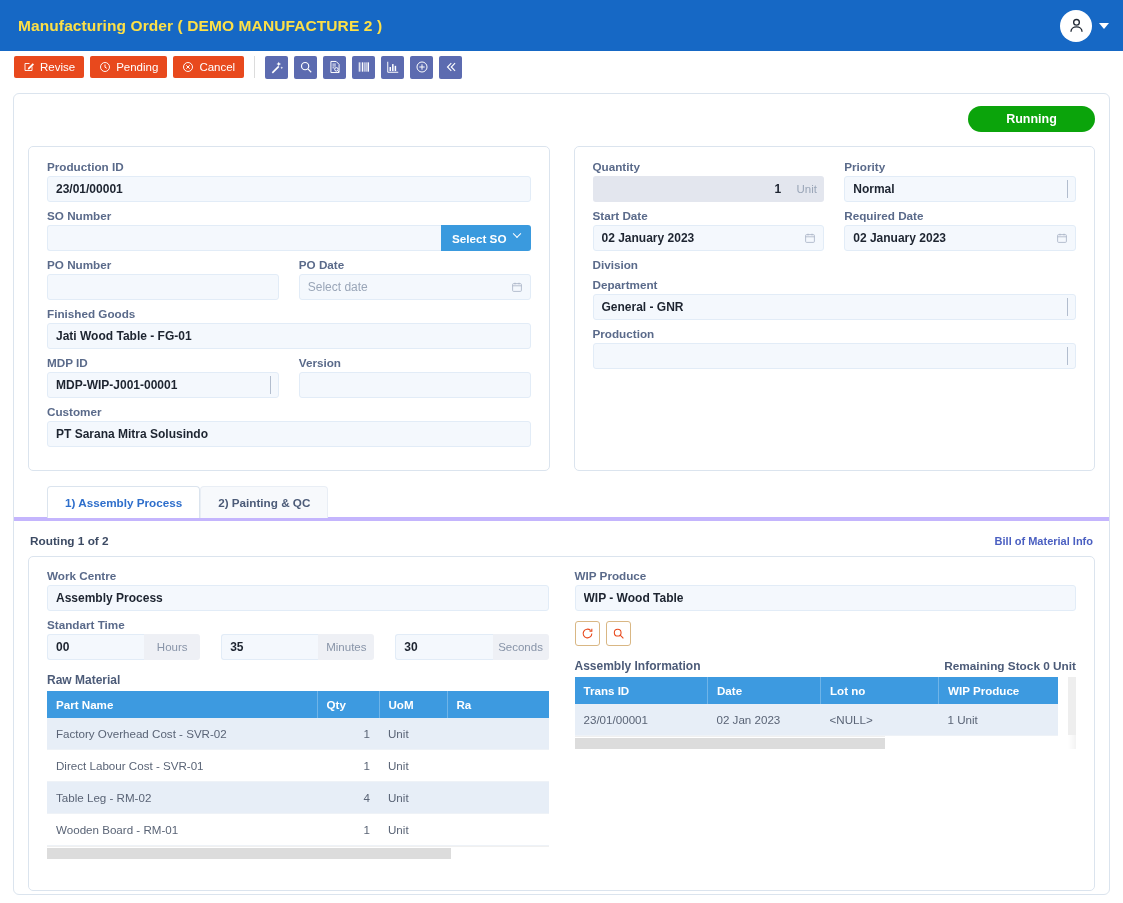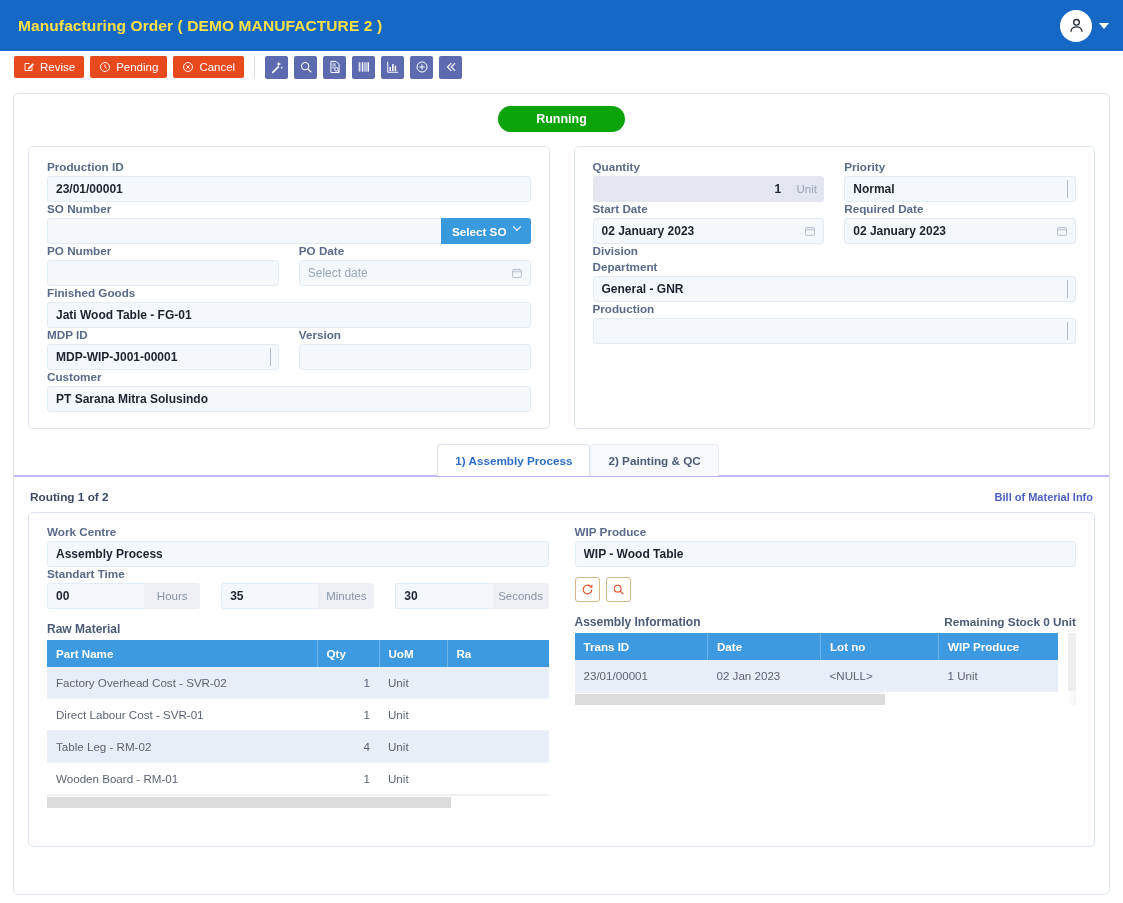--- a/index.html
+++ b/index.html
@@ -84,21 +84,21 @@
   .outer-card {
     border: 1px solid #dbe4ee;
     border-radius: 6px;
     background: #fff;
     height: 802px;
     padding: 12px 14px 0 14px;
     position: relative;
     overflow: hidden;
   }
 
-  .status-row { display: flex; justify-content: center; }
+  .status-row { display: flex; justify-content: flex-end; }
   .status-badge {
     background: #0ba40b;
     color: #fff;
     font-size: 12.5px;
     font-weight: bold;
     border-radius: 14px;
     padding: 6px 0;
     width: 127px;
     text-align: center;
   }
@@ -139,21 +139,21 @@
     outline: none;
   }
   .inp::placeholder { color: #9aa6b8; font-weight: normal; }
   .inp.plain { font-weight: normal; }
   .inp.disabled {
     background: #e3e6ee;
     border-color: #e3e6ee;
   }
   .row2 { display: flex; gap: 20px; }
   .row2 > div { flex: 1; min-width: 0; }
-  .fgroup { }
+  .fgroup { margin-bottom: 7px; }
 
   .with-icon { position: relative; }
   .with-icon .inp { padding-right: 26px; }
   .fld-icon {
     position: absolute; right: 8px; top: 50%;
     transform: translateY(-50%);
     pointer-events: none;
     line-height: 0;
   }
   .chev {
@@ -199,26 +199,25 @@
     color: #9aa6b8;
     font-size: 11.5px;
     display: flex; align-items: center; justify-content: center;
     border-radius: 0 3px 3px 0;
   }
 
   
   .tabs {
     display: flex;
     margin-top: 15px;
-    border-bottom: 2px solid #c4b5fd;
+    border-bottom: 4px solid #c4b5fd;
     position: relative;
     left: -14px;
     width: calc(100% + 28px);
     padding-left: 33px;
-    justify-content: center;
   }
   .tab {
     font-size: 11.7px;
     font-weight: bold;
     padding: 9px 17px;
     border: 1px solid transparent;
     border-bottom: none;
     border-radius: 4px 4px 0 0;
     margin-bottom: -1px;
     cursor: pointer;

